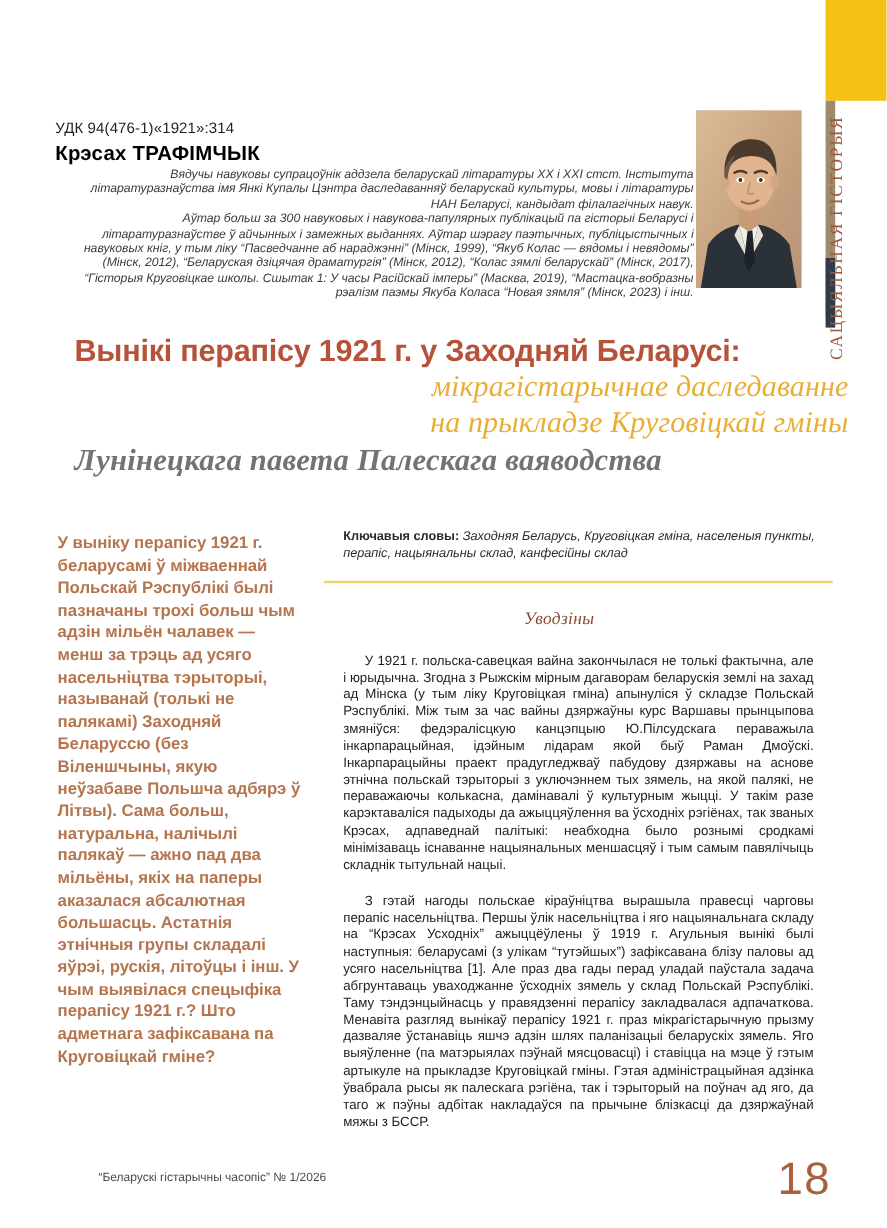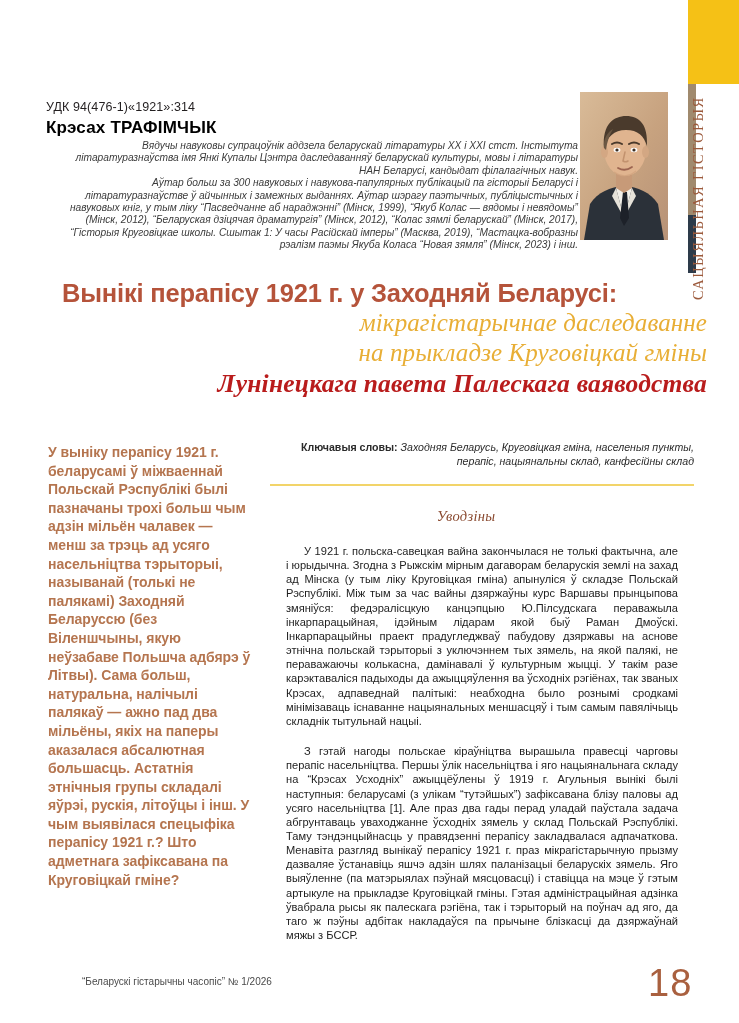--- a/index.html
+++ b/index.html
@@ -131,49 +131,47 @@
     color: #e8ae35;
     text-align: right;
     line-height: 30px;
     letter-spacing: 0.1px;
   }
   .title-line4 {
     font-family: "Liberation Serif", serif;
     font-style: italic;
     font-weight: bold;
     font-size: 25.5px;
-    color: #b91c1c;
-    text-align: right;
+    color: #737373;
     line-height: 32px;
     letter-spacing: 0.2px;
   }
 
   
   .pullquote {
     position: absolute;
     left: 48px;
     top: 443px;
     width: 205px;
     font-size: 14px;
     line-height: 18.6px;
     font-weight: bold;
     color: #b5754f;
     letter-spacing: -0.05px;
   }
 
   
   .keywords {
     position: absolute;
-    left: 270px;
+    left: 286px;
     top: 440px;
     width: 424px;
     font-size: 10.6px;
     line-height: 14px;
     color: #2b2b2b;
-    text-align: right;
   }
   .keywords .kw-label {
     font-weight: bold;
     font-style: normal;
   }
   .keywords .kw-body { font-style: italic; }
 
   .kw-rule {
     position: absolute;
     left: 270px;

